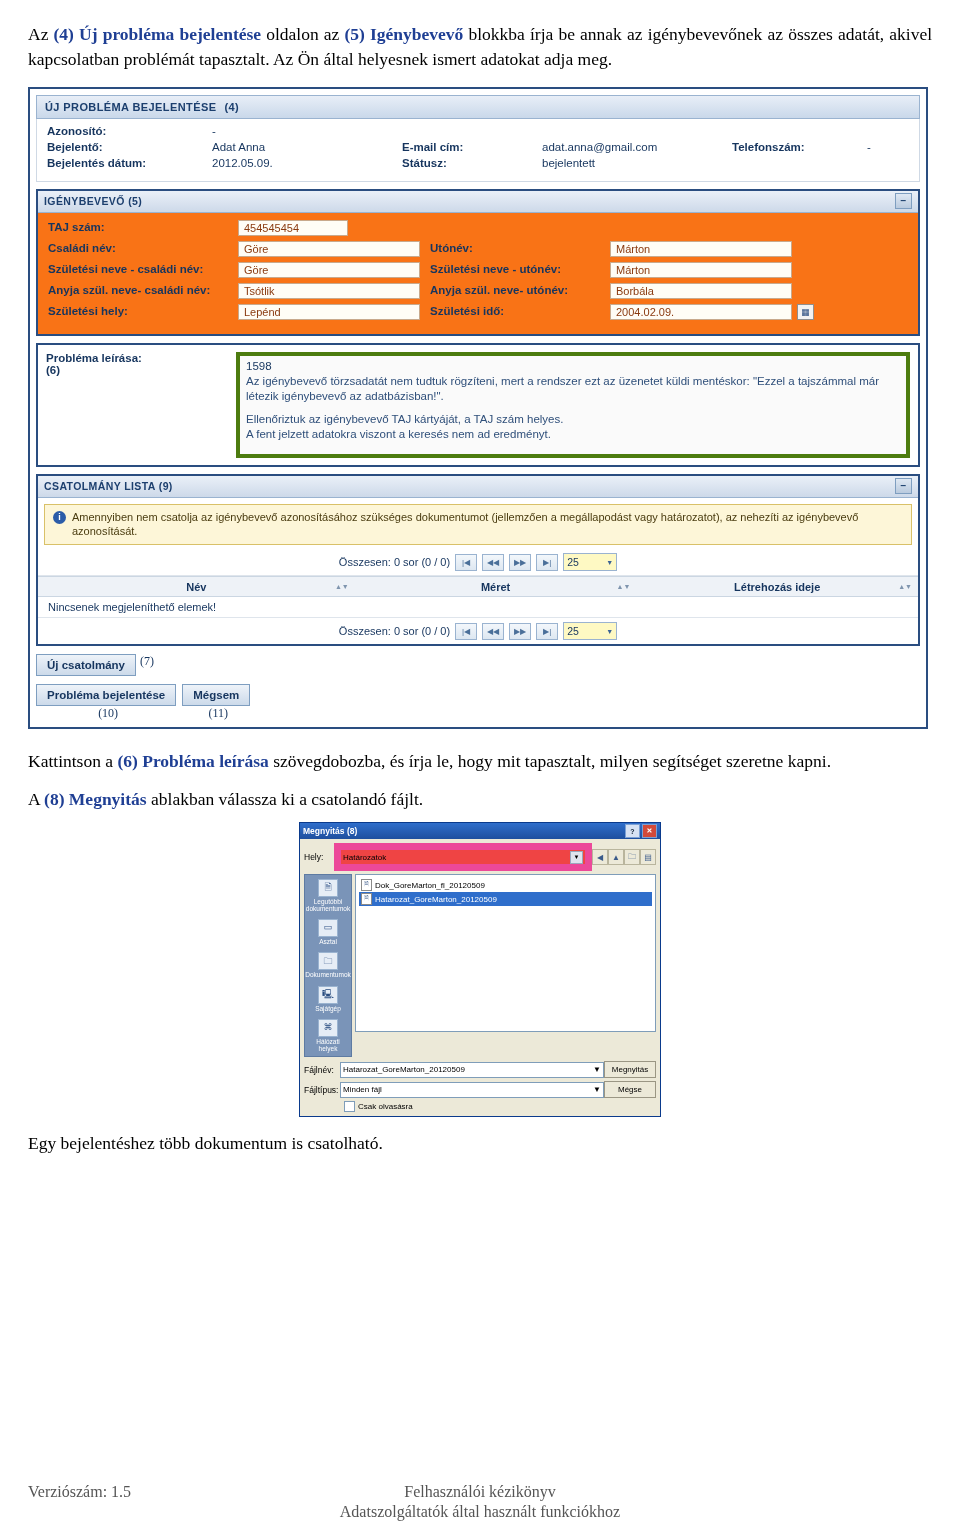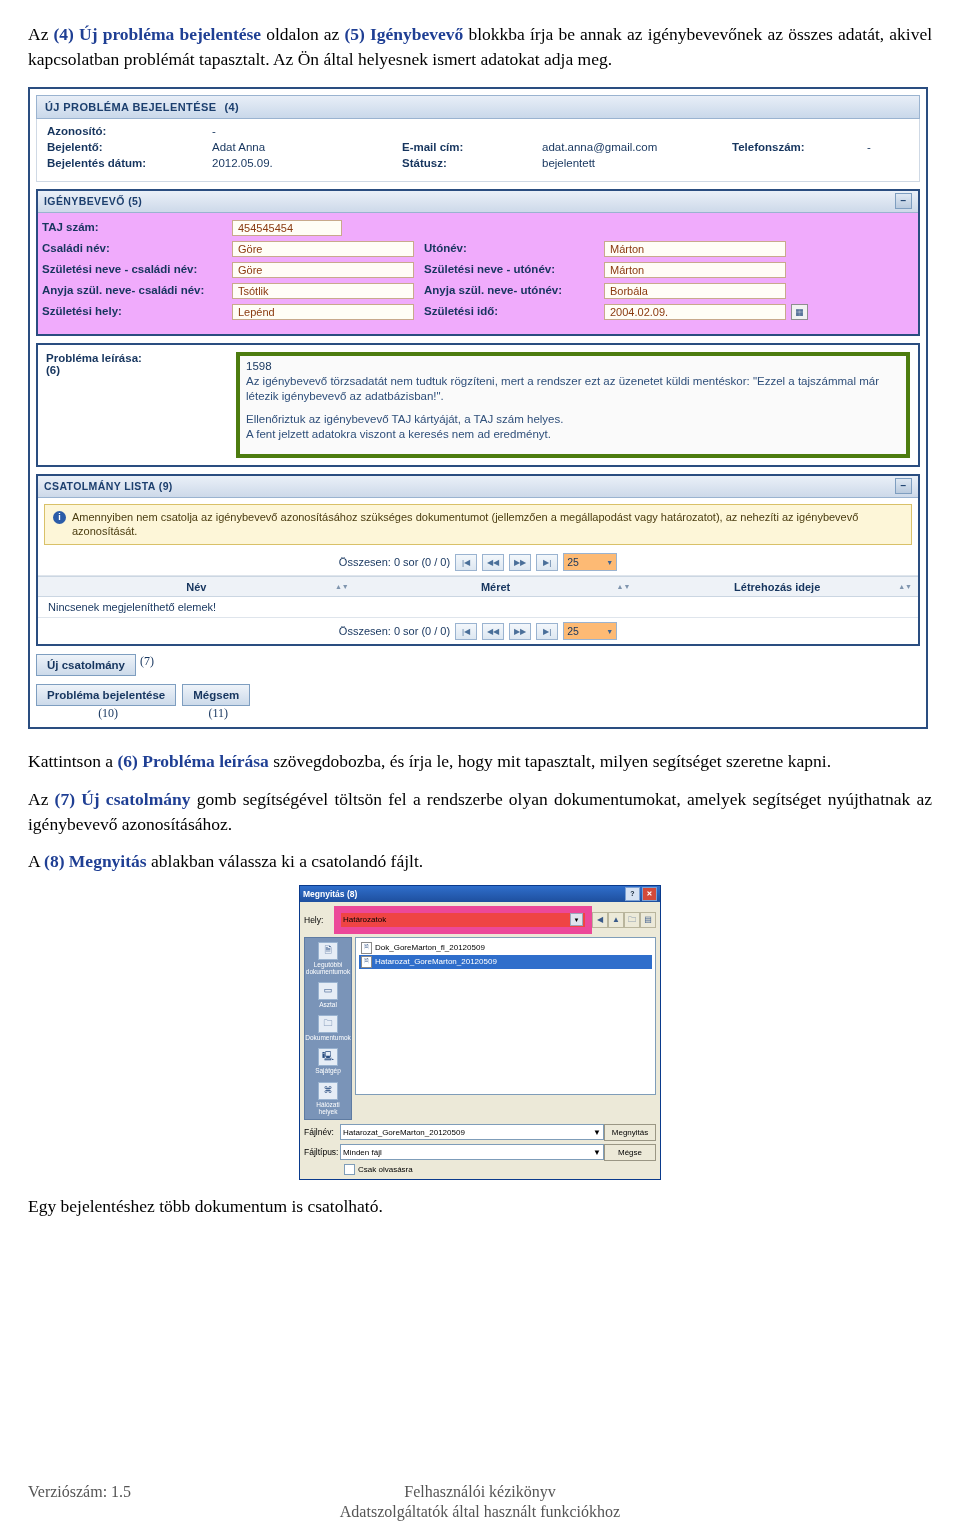--- a/index.html
+++ b/index.html
@@ -70,21 +70,21 @@
     text-transform:uppercase; letter-spacing:.4px;
     border-bottom:1px solid #9ab3d0;
   }
   .minbtn {
     width:15px; height:14px;
     background:linear-gradient(to bottom,#dfe8f3,#b9cade);
     border:1px solid #7e9ec0;
     display:flex; align-items:center; justify-content:center;
     font-size:10px; line-height:1; color:#1c3f6e;
   }
-  .panelbody { padding:7px 10px 9px 4px; background:#f0abfc; }
+  .panelbody { padding:7px 10px 9px 10px; background:#f97316; }
 
   .frow { display:flex; align-items:center; margin-bottom:5px; }
   .flbl { width:190px; font-weight:bold; color:#16355e; line-height:1.15; }
   .fbox {
     width:182px; height:16px;
     border:1px solid #c8a98c;
     background:#fffdf6;
     color:#8a3a10;
     font-size:11px;
     padding:0 5px;
@@ -125,21 +125,21 @@
     display:flex; align-items:center; justify-content:center; gap:5px;
     padding:4px 0; font-size:11px; color:#16355e;
     border-bottom:1px solid #dfe5ec;
   }
   .pbtn {
     width:20px;height:15px;border:1px solid #9ab3d0;
     background:linear-gradient(to bottom,#f3f7fb,#dde7f1);
     display:flex;align-items:center;justify-content:center;font-size:8px;color:#4a6f99;
   }
   .psel {
-    width:46px;height:16px;border:1px solid #9ab3d0;background:#fdba74;
+    width:46px;height:16px;border:1px solid #9ab3d0;background:#fef9c3;
     display:flex;align-items:center;justify-content:space-between;padding:0 3px;font-size:10.5px;
   }
   .psel .arr { font-size:7px; color:#3b6394; }
   .grid-head {
     display:flex; align-items:center;
     background:#eef2f7; border-bottom:1px solid #cbd6e2; border-top:1px solid #cbd6e2;
     height:19px; font-weight:bold; font-size:11px; color:#16355e;
   }
   .gh { display:flex; align-items:center; justify-content:center; position:relative; height:100%; }
   .gh .sortico { position:absolute; right:6px; font-size:7px; color:#7f95ae; line-height:1; }
@@ -375,23 +375,20 @@
         <span class="tag">(11)</span>
       </div>
     </div>
 
   </div>
 
   <p class="para" style="margin-top:20px">
     <span>Kattintson a </span><span class="bluebold">(6) Probléma leírása</span><span> szövegdobozba, és írja le, hogy mit tapasztalt, milyen segítséget szeretne kapni.</span>
   </p>
 
-  <p class="para" style="margin-top:12px">
-    <span>Az </span><span class="bluebold">(7) Új csatolmány</span><span> gomb segítségével töltsön fel a rendszerbe olyan dokumentumokat, amelyek segítséget nyújthatnak az igénybevevő azonosításához.</span>
-  </p>
 
   <p class="para" style="margin-top:12px">
     <span>A </span><span class="bluebold">(8) Megnyitás</span><span> ablakban válassza ki a csatolandó fájlt.</span>
   </p>
 
   <div class="shot2wrap">
     <div class="dlg">
       <div class="dlgtitle">
         <span>
           <span>Megnyitás</span>

